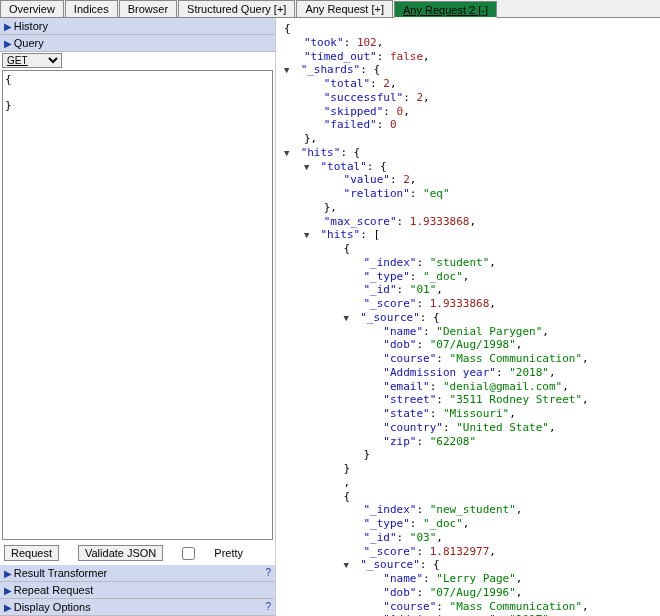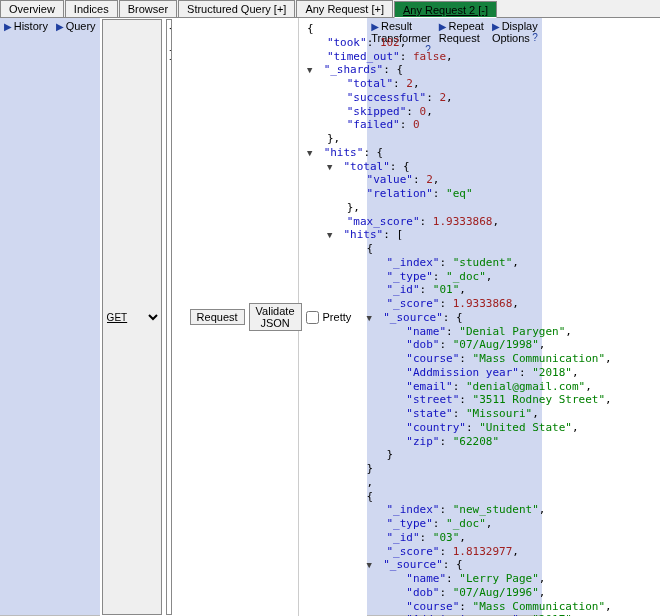--- a/index.html
+++ b/index.html
@@ -32,24 +32,24 @@
     border-bottom: 1px solid #fff;
     position: relative;
     top: 1px;
     text-decoration: underline;
   }
   .content {
     display: flex;
     height: calc(100% - 18px);
   }
   .left-panel {
-    width: 299px;
+    width: 276px;
     border-right: 1px solid #ccc;
     display: flex;
-    flex-direction: row;
+    flex-direction: column;
   }
   .section-header {
     background: #d0d8f0;
     padding: 2px 4px;
     font-size: 11px;
     border-bottom: 1px solid #bbb;
     cursor: pointer;
   }
   .section-header .arrow {
     color: #2040a0;
@@ -91,24 +91,24 @@
   .body-area {
     flex: 1;
     margin: 1px 2px;
     border: 1px solid #888;
     font-family: monospace;
     font-size: 11px;
     padding: 2px;
     resize: none;
   }
   .button-row {
-    padding: 16px;
+    padding: 4px;
     display: flex;
     align-items: center;
-    gap: 4px;
+    gap: 19px;
   }
   .btn {
     font-size: 11px;
     padding: 1px 6px;
     border: 1px solid #888;
     background: #f0f0f0;
     cursor: pointer;
   }
   .right-panel {
     flex: 1;

